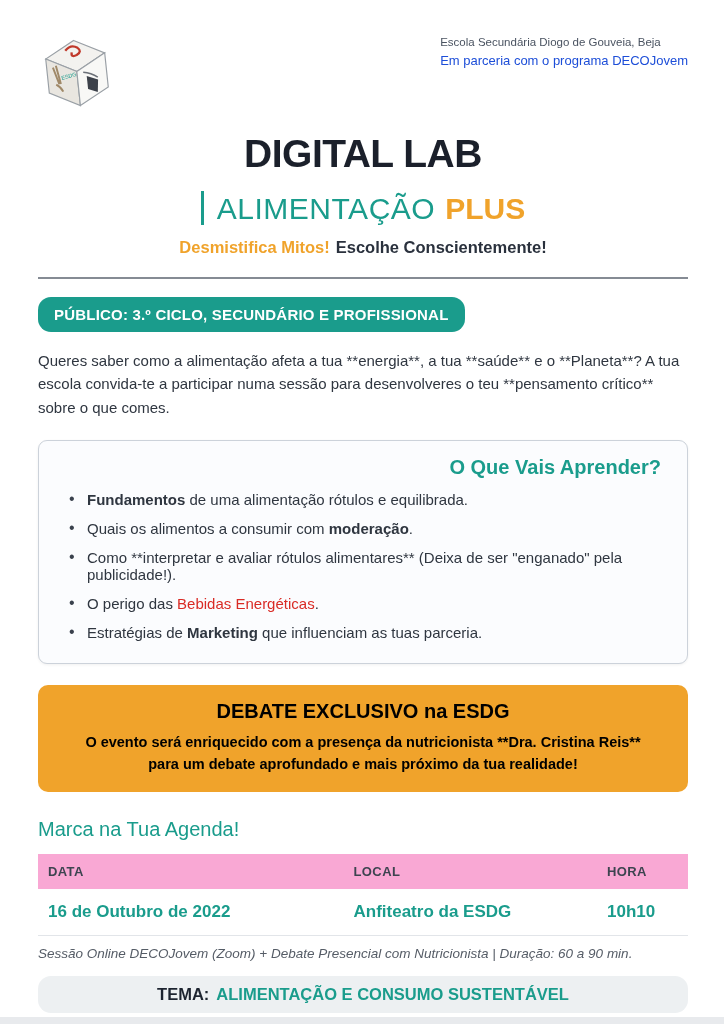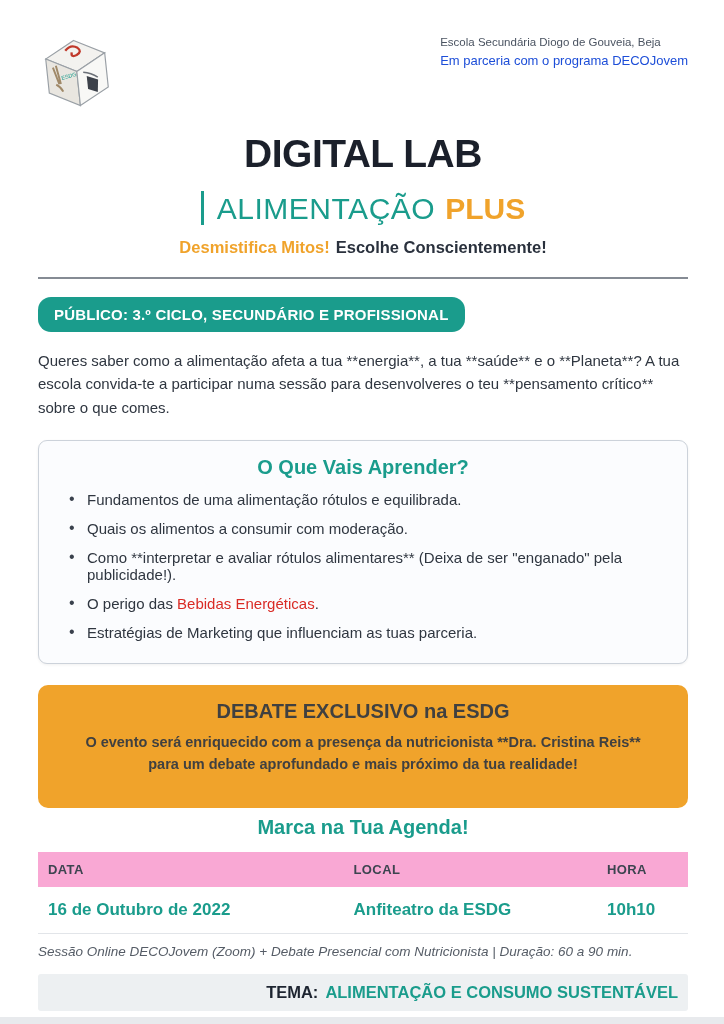--- a/index.html
+++ b/index.html
@@ -45,49 +45,49 @@
   
   .intro { margin-top: 17px; font-size: 15px; line-height: 1.55; color: #2f3640; }
 
   
   .learn-card {
     margin-top: 21px; background: #fbfcfe;
     border: 1.5px solid #ccd2da; border-radius: 9px;
     padding: 15px 26px 10px 26px;
     box-shadow: 0 1px 3px rgba(0,0,0,0.06);
   }
-  .learn-title { text-align: center; color: #1A9C8C; font-size: 20px; font-weight: 800; margin-bottom: 6px; }
+  .learn-title { text-align: right; color: #1A9C8C; font-size: 20px; font-weight: 800; margin-bottom: 6px; }
   .learn-list { list-style: none; }
   .learn-list li { position: relative; padding-left: 22px; margin: 12px 0; font-size: 15px; color: #2f3640; }
   .learn-list li::before { content: "•"; position: absolute; left: 4px; top: -1px; color: #3a414d; font-size: 16px; }
-  .seg-bold { font-weight: 400; }
+  .seg-bold { font-weight: 700; }
   .seg-bold-red { font-weight: 400; color: #D92B25; }
 
   
   .debate {
     margin-top: 21px; background: #F0A32B; border-radius: 10px;
-    padding: 15px 28px 17px 28px; text-align: center; color: #404040;
+    padding: 15px 28px 17px 28px; text-align: center; color: #000000;
   }
   .debate-title { font-size: 20px; font-weight: 800; }
-  .debate-body { margin: 9px auto 16px auto; max-width: 560px; font-size: 14.5px; font-weight: 600; line-height: 1.5; }
+  .debate-body { margin: 9px auto 0 auto; max-width: 560px; font-size: 14.5px; font-weight: 600; line-height: 1.5; }
 
   
-  .agenda-title { margin-top: 8px; text-align: center; color: #1A9C8C; font-size: 20px; font-weight: 700; }
+  .agenda-title { margin-top: 26px; color: #1A9C8C; font-size: 20px; font-weight: 400; }
   .agenda-table { margin-top: 13px; width: 100%; }
   .agenda-row { display: grid; grid-template-columns: 47% 39% 14%; align-items: center; }
   .agenda-head { background: #f9a8d4; }
   .agenda-head .cell { font-size: 13px; font-weight: 700; color: #3d4450; padding: 10px 10px; letter-spacing: 0.4px; }
   .agenda-vals { background: #ffffff; border-bottom: 1.5px solid #e2e5e9; }
   .agenda-vals .cell { font-size: 17px; font-weight: 800; color: #1A9C8C; padding: 13px 10px; }
   .agenda-note { margin-top: 10px; font-size: 13.5px; font-style: italic; color: #555c66; }
 
   
   .tema-bar {
-    margin-top: 15px; background: #EDF0F2; border-radius: 3px;
-    padding: 9px 10px; text-align: right; font-size: 16.5px; font-weight: 800;
+    margin-top: 15px; background: #EDF0F2; border-radius: 13px;
+    padding: 9px 10px; text-align: center; font-size: 16.5px; font-weight: 800;
   }
   .tema-label { color: #1d2430; }
   .tema-value { color: #1A9C8C; margin-left: 7px; }
 
   
   .warning {
     margin-top: 16px; background: #E12E28; border-radius: 10px;
     padding: 17px 24px 15px 24px; text-align: center; color: #ffffff;
   }
 

